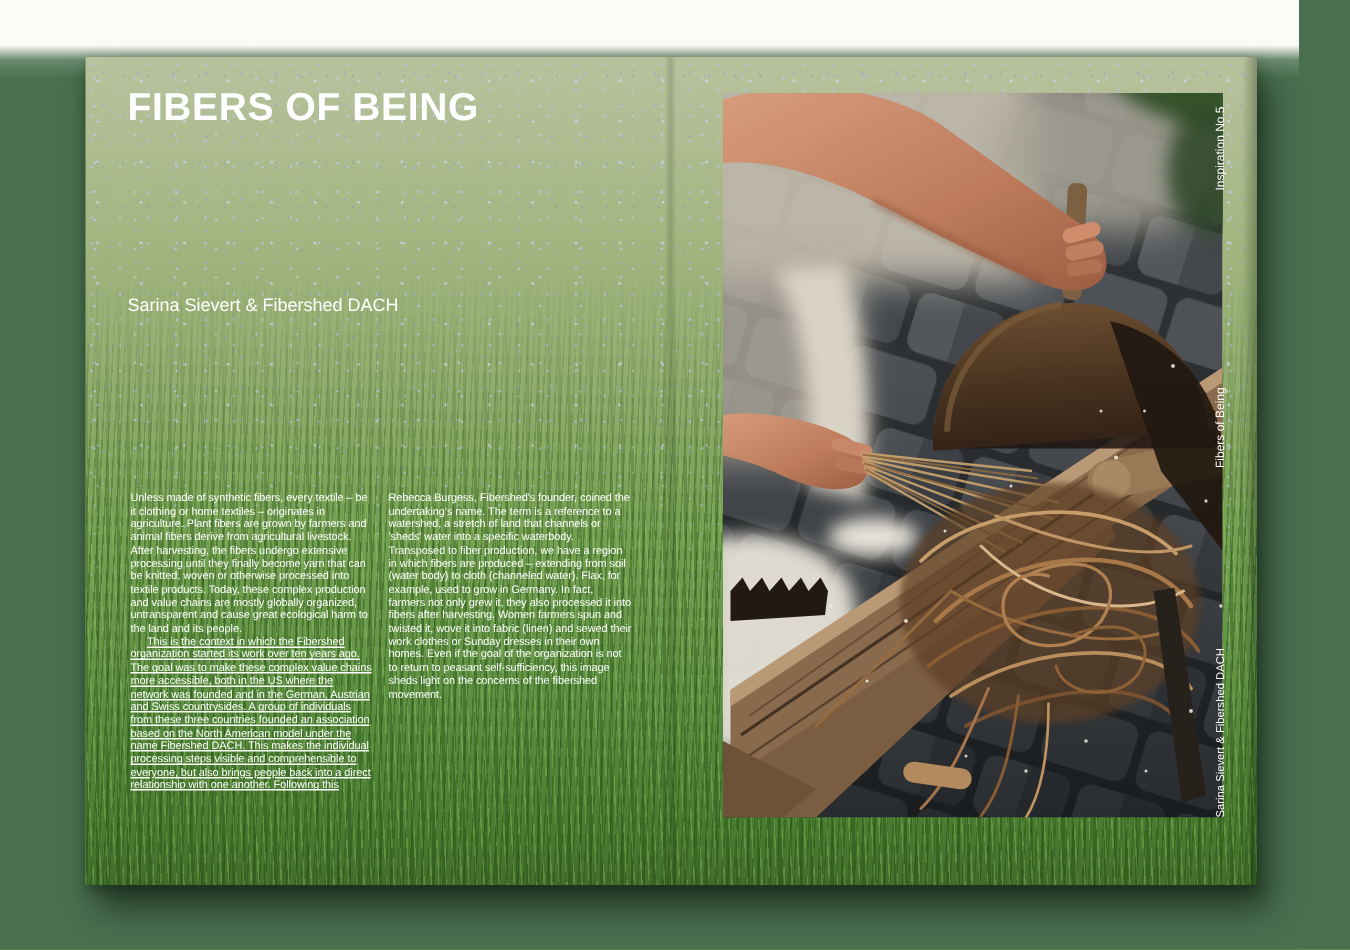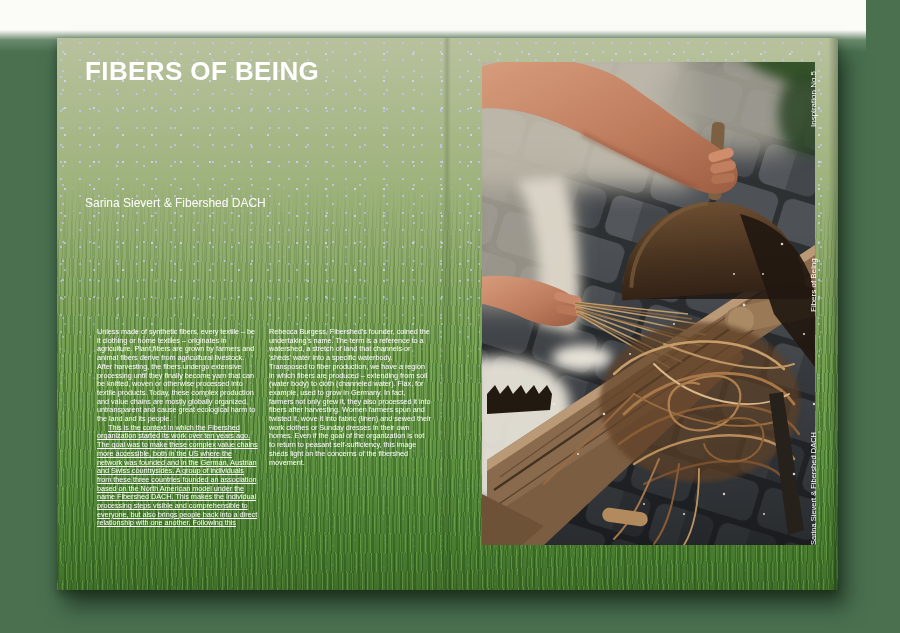--- a/index.html
+++ b/index.html
@@ -61,21 +61,21 @@
     background:linear-gradient(270deg, rgba(10,25,8,.30), rgba(10,25,8,0));
   }
 
   
   .page-left { position:absolute; left:0; top:0; width:390px; height:552px; color:#fff; }
   .title {
     position:absolute; left:28px; top:18px; margin:0;
     font-size:26px; font-weight:bold; letter-spacing:.4px; color:#fff;
   }
   .byline { position:absolute; left:28px; top:158px; font-size:12px; }
-  .cols { position:absolute; left:40px; top:290px; width:334px; display:flex; gap:10px; }
+  .cols { position:absolute; left:30px; top:290px; width:334px; display:flex; gap:10px; }
   .col { width:162px; font-size:7.3px; line-height:8.7px; letter-spacing:-.05px; }
   .col p { margin:0; }
   .col p + p { text-indent:11px;text-decoration:underline; }
 
   
   .page-right { position:absolute; left:390px; top:0; width:391px; height:552px; }
   .photo { position:absolute; left:35px; top:24px; width:333px; height:483px; display:block; }
   .vtext {
     position:absolute; white-space:nowrap; color:#fff; font-size:8px; line-height:12px;
     transform:rotate(-90deg); transform-origin:left bottom; height:12px;

